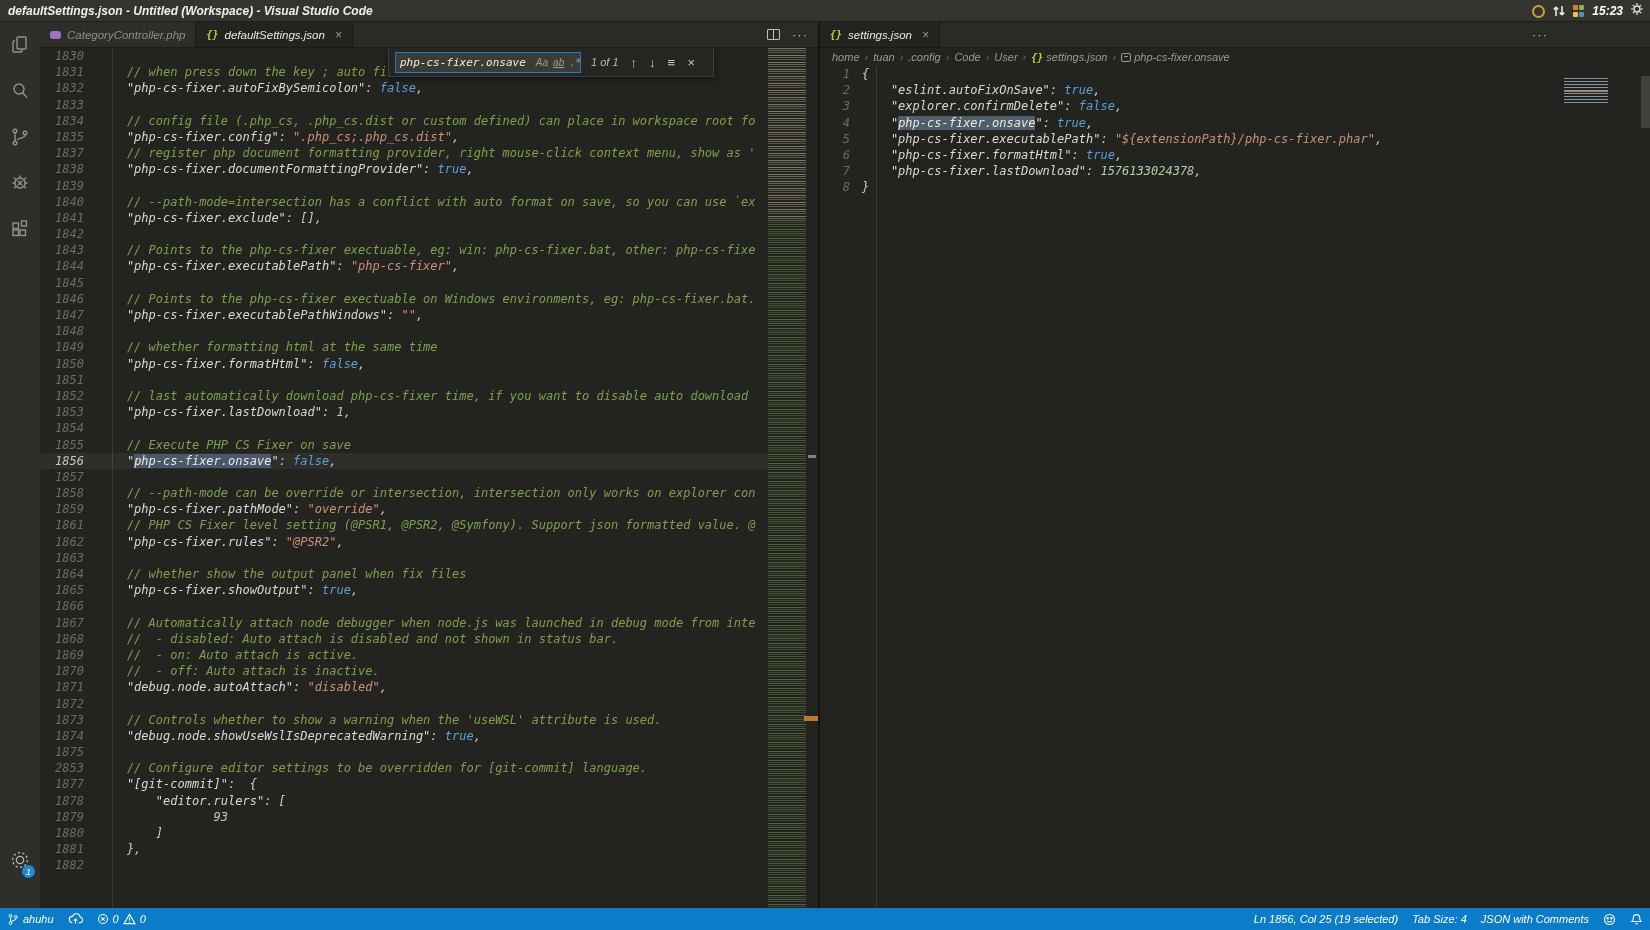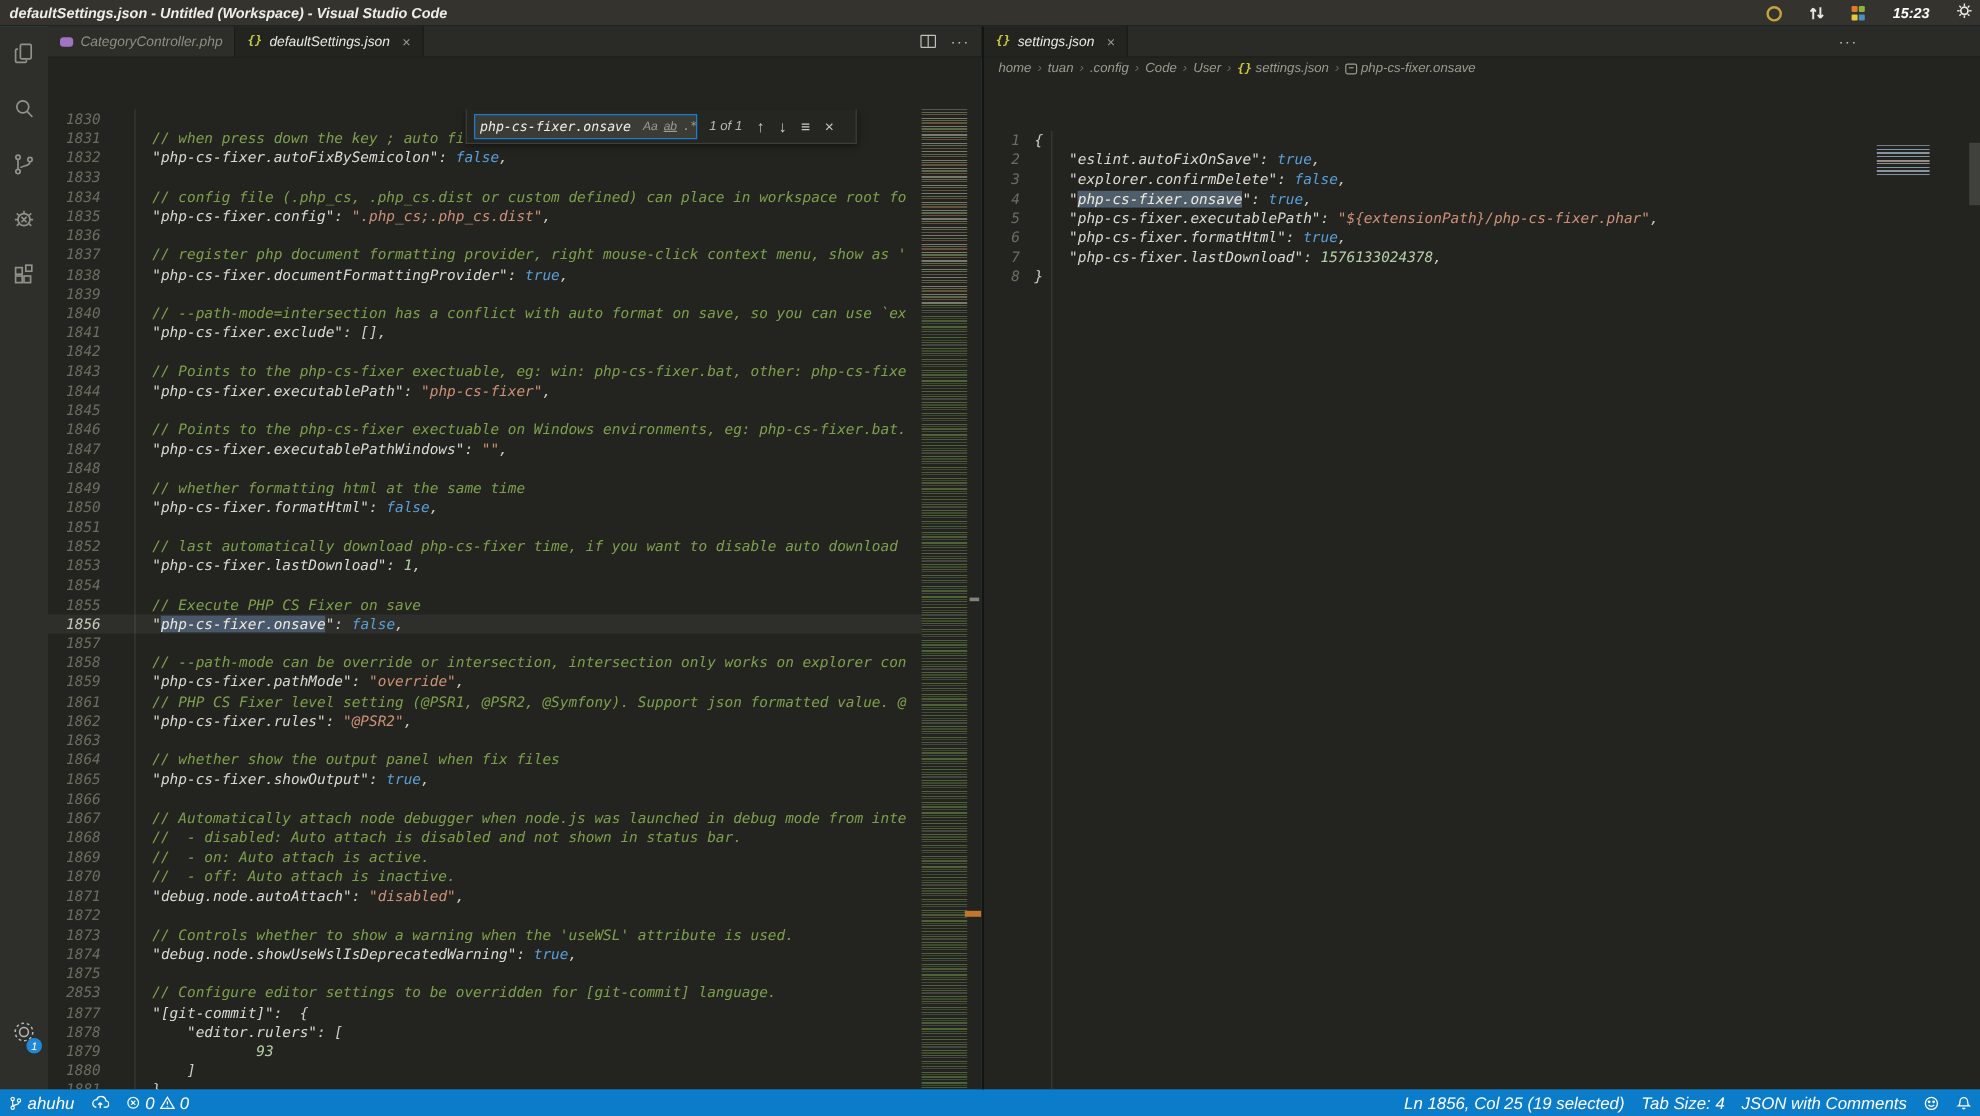--- a/index.html
+++ b/index.html
@@ -4,21 +4,21 @@
 <style>
   * { margin:0; padding:0; box-sizing:border-box; }
   html,body { width:1650px; height:930px; overflow:hidden; background:#23241f;
               font-family:"Liberation Sans", sans-serif; }
   #stage { position:relative; width:1650px; height:930px; background:#0ea5e9;font-style:italic; }
 
   
   #titlebar { position:absolute; left:0; top:0; width:1650px; height:22px;
               background:#34332e; display:flex; align-items:center; border-bottom:1px solid #1d1d1a;}
   #titlebar .title { color:#efefe9; font-size:12px; font-weight:bold; margin-left:8px; }
-  #tray { position:absolute; right:6px; top:0; height:22px; display:flex; align-items:center; gap:22px; }
+  #tray { position:absolute; right:6px; top:0; height:22px; display:flex; align-items:center; gap:7px; }
   #tray .time { color:#fff; font-size:12px; font-weight:bold; }
   .ring { width:13px; height:13px; border-radius:50%; border:2px solid #c8a23c; }
   .updown { display:flex; }
   .sq4 { width:12px; height:12px; display:grid; grid-template-columns:5px 5px; gap:1px; }
   .sq4 i { width:5px; height:5px; border-radius:1px; display:block; }
 
   
   #activitybar { position:absolute; left:0; top:22px; width:40px; height:886px; background:#2e2e2a; }
   .act-item { width:40px; height:46px; display:flex; align-items:center; justify-content:center; color:#92928a; }
   .act-item svg { stroke:#92928a; fill:none; stroke-width:1.4; }
@@ -48,21 +48,21 @@
 
   
   #breadcrumb { height:18px; display:flex; align-items:center; font-size:11px; color:#9b9b90;
                 padding-left:12px; gap:3px; white-space:nowrap; }
   #breadcrumb .sep { color:#6c6c63; margin:0 2px; }
   .prop-ico { width:10px; height:9px; border:1px solid #9b9b90; border-radius:2px; display:inline-block;
               position:relative; }
   .prop-ico::after{ content:""; position:absolute; left:2px; top:2px; width:4px; height:1px; background:#9b9b90; }
 
   
-  .code-area { position:absolute; left:0; right:0; bottom:0; overflow:hidden;margin-top:43px; }
+  .code-area { position:absolute; left:0; right:0; bottom:0; overflow:hidden; }
   #leftgroup .code-area { top:26px; }
   #rightgroup .code-area { top:44px; }
   .rows { position:absolute; left:0; top:0; bottom:0; }
   #left-code  { right:50px; }
   #right-code { right:60px; }
   .code-line { display:flex; height:16.2px; line-height:16.2px; white-space:pre;
                font-family:"DejaVu Sans Mono",monospace; font-size:12px; }
   .code-line.current { background:rgba(255,255,255,.05); }
   .code-line.current .ln { color:#c7c7ba; }
   .ln { flex:none; text-align:right; color:#6c6c60; }
@@ -107,21 +107,21 @@
   #find .input .q { color:#eeeee6; font-family:"DejaVu Sans Mono",monospace; font-size:11px; white-space:pre; }
   #find .caret { width:1px; height:13px; background:#fff; }
   #find .opt { color:#9d9d93; font-size:10px; margin-left:auto; }
   #find .opt.word { text-decoration:underline; }
   #find .opt.regex { font-family:"DejaVu Sans Mono",monospace; }
   #find .results { color:#b9b9af; font-size:11px; margin-left:4px; white-space:nowrap; }
   #find .btn { color:#c9c9bf; font-size:13px; margin-left:6px; }
 
   
   #statusbar { position:absolute; left:0; bottom:0; width:1650px; height:22px; background:#0a7cc9;
-               color:#fff; display:flex; align-items:center; font-size:14px; }
+               color:#fff; display:flex; align-items:center; font-size:11px; }
   #statusbar svg { stroke:#fff; fill:none; stroke-width:1.2; }
   .sb-item { display:flex; align-items:center; gap:4px; padding:0 7px; height:22px; }
   #sb-right { margin-left:auto; display:flex; align-items:flex-end; }
 </style>
 </head>
 <body>
 
 <div id="stage">
 
   <div id="titlebar">
@@ -214,21 +214,20 @@
 
     <div class="code-area">
       <div class="guide"></div>
       <div class="rows" id="left-code">
           <div class="code-line"><span class="ln">1830</span><span></span></div>
           <div class="code-line"><span class="ln">1831</span><span><span class="tk-cm">    // when press down the key ; auto fi</span></span></div>
           <div class="code-line"><span class="ln">1832</span><span><span class="tk-k">    "php-cs-fixer.autoFixBySemicolon"</span><span class="tk-p">: </span><span class="tk-b">false</span><span class="tk-p">,</span></span></div>
           <div class="code-line"><span class="ln">1833</span><span></span></div>
           <div class="code-line"><span class="ln">1834</span><span><span class="tk-cm">    // config file (.php_cs, .php_cs.dist or custom defined) can place in workspace root fo</span></span></div>
           <div class="code-line"><span class="ln">1835</span><span><span class="tk-k">    "php-cs-fixer.config"</span><span class="tk-p">: </span><span class="tk-s">".php_cs;.php_cs.dist"</span><span class="tk-p">,</span></span></div>
-          <div class="code-line"><span class="ln">1836</span><span></span></div>
           <div class="code-line"><span class="ln">1837</span><span><span class="tk-cm">    // register php document formatting provider, right mouse-click context menu, show as '</span></span></div>
           <div class="code-line"><span class="ln">1838</span><span><span class="tk-k">    "php-cs-fixer.documentFormattingProvider"</span><span class="tk-p">: </span><span class="tk-b">true</span><span class="tk-p">,</span></span></div>
           <div class="code-line"><span class="ln">1839</span><span></span></div>
           <div class="code-line"><span class="ln">1840</span><span><span class="tk-cm">    // --path-mode=intersection has a conflict with auto format on save, so you can use `ex</span></span></div>
           <div class="code-line"><span class="ln">1841</span><span><span class="tk-k">    "php-cs-fixer.exclude"</span><span class="tk-p">: [],</span></span></div>
           <div class="code-line"><span class="ln">1842</span><span></span></div>
           <div class="code-line"><span class="ln">1843</span><span><span class="tk-cm">    // Points to the php-cs-fixer exectuable, eg: win: php-cs-fixer.bat, other: php-cs-fixe</span></span></div>
           <div class="code-line"><span class="ln">1844</span><span><span class="tk-k">    "php-cs-fixer.executablePath"</span><span class="tk-p">: </span><span class="tk-s">"php-cs-fixer"</span><span class="tk-p">,</span></span></div>
           <div class="code-line"><span class="ln">1845</span><span></span></div>
           <div class="code-line"><span class="ln">1846</span><span><span class="tk-cm">    // Points to the php-cs-fixer exectuable on Windows environments, eg: php-cs-fixer.bat.</span></span></div>

